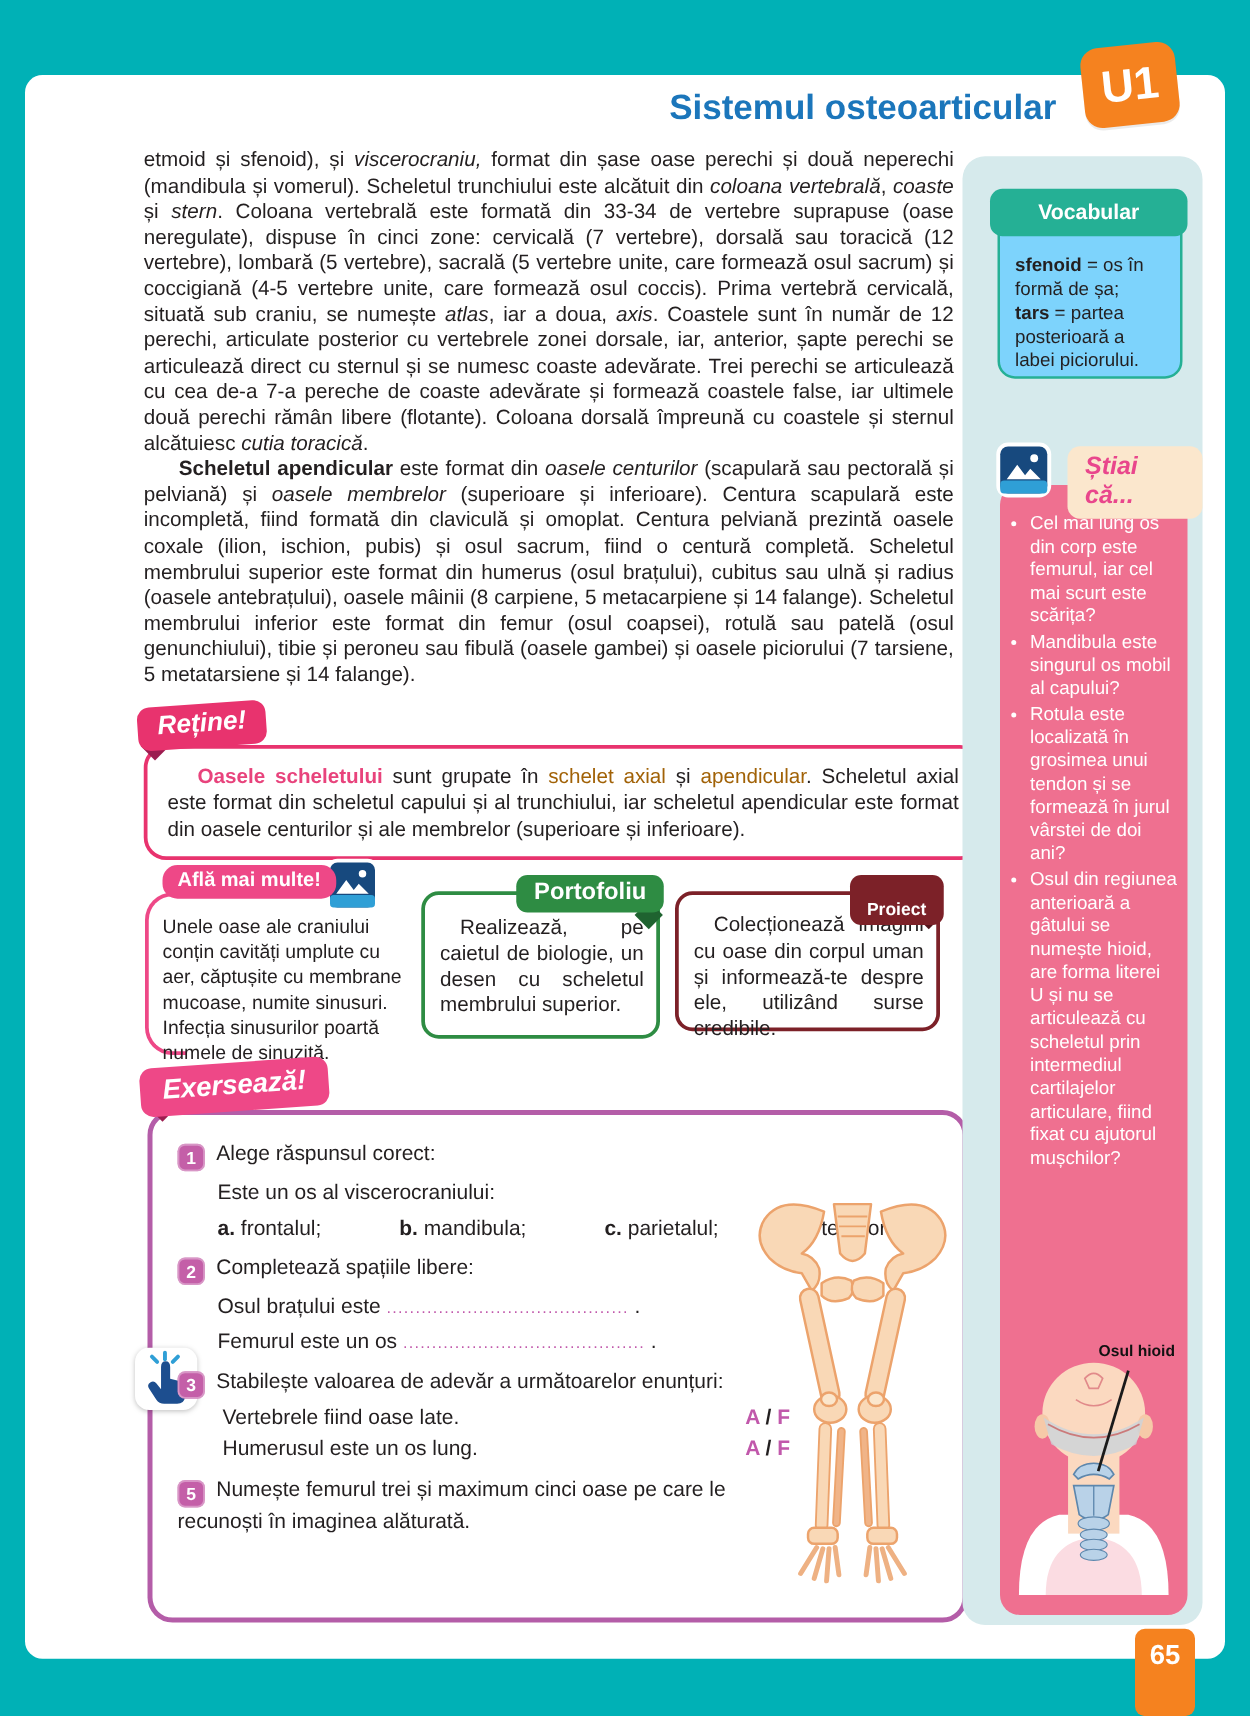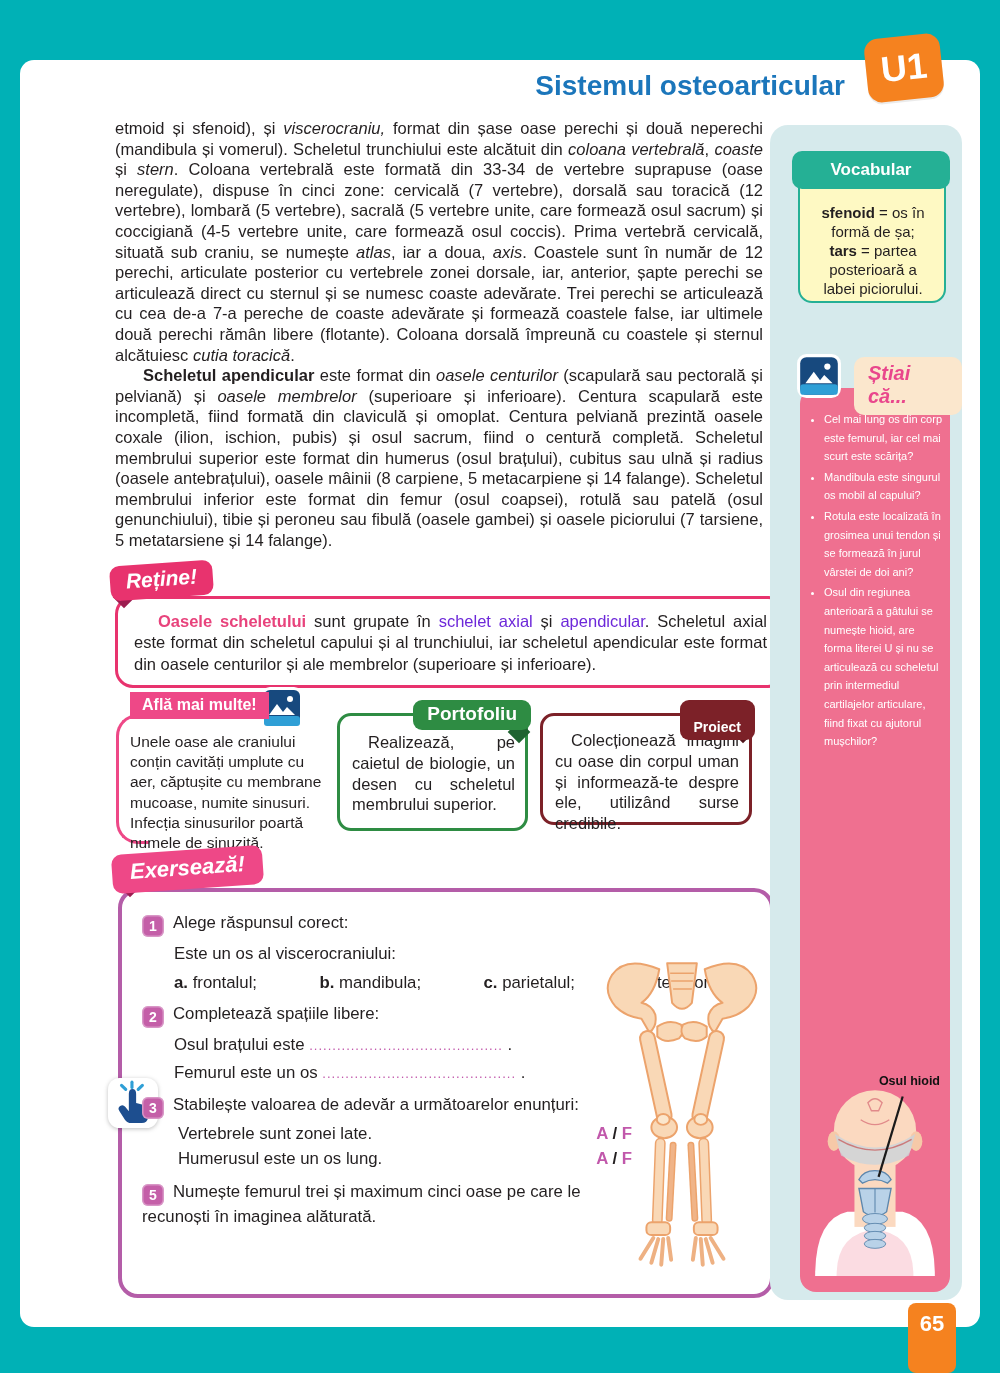--- a/index.html
+++ b/index.html
@@ -10,34 +10,34 @@
   .title{position:absolute;top:10px;right:135px;margin:0;font-size:28px;font-weight:700;color:#1b76bb;}
   .u1{position:absolute;left:846px;top:-24px;width:76px;height:64px;background:#f5821f;border-radius:14px;
       transform:rotate(-6deg);color:#fff;font-weight:800;font-size:36px;text-align:center;line-height:64px;
       box-shadow:0 2px 0 rgba(0,0,0,.08);}
   
   .maintext{position:absolute;left:95px;top:58px;width:648px;font-size:16.5px;line-height:20.6px;color:#231f20;text-align:justify;}
   .maintext p{margin:0;}
   .maintext p.indent{text-indent:28px;}
   .seg-i{font-style:italic;}
   .seg-b{font-weight:700;}
-  .seg-p{color:#6d28d9;}
+  .seg-p{color:#a16207;}
   .seg-bp{color:#e8437c;font-weight:700;}
   
   .tab{position:absolute;display:inline-block;color:#fff;font-weight:700;z-index:3;}
   .fold{position:absolute;width:16px;height:16px;transform:rotate(45deg);z-index:2;}
   
   .retine{position:absolute;left:95px;top:536px;width:633px;border:3px solid #e8336e;border-radius:18px;background:#fff;padding:12px 16px 10px;}
   .retine-tab{left:-8px;top:-36px;background:#e8336e;font-style:italic;font-size:21px;padding:4px 16px 7px;border-radius:10px;transform:rotate(-4deg);}
   .retine-fold{left:-2px;top:-10px;background:#9c1d50;}
   .retine p{margin:0;font-size:16.5px;line-height:21.4px;color:#231f20;text-align:justify;text-indent:24px;}
   
   .afla{position:absolute;left:98px;top:632px;width:218px;height:152px;}
   .afla-bracket{position:absolute;left:-2px;top:22px;bottom:0;width:30px;border:3px solid #ee4887;border-right:none;border-radius:22px 0 0 22px;}
-  .afla-tab{left:12px;top:0;background:#ee4887;font-size:16px;padding:4px 12px 5px;border-radius:0;}
+  .afla-tab{left:12px;top:0;background:#ee4887;font-size:16px;padding:4px 12px 5px;border-radius:12px;}
   .afla-icon{position:absolute;left:142px;top:-6px;width:44px;height:44px;}
   .afla p{position:absolute;left:12px;top:40px;width:196px;margin:0;font-size:15.5px;line-height:20.2px;color:#231f20;}
   
   .porto{position:absolute;left:317px;top:653px;width:185px;height:112px;border:3px solid #2e8c43;border-radius:14px;background:#fff;}
   .porto-tab{right:-6px;top:-16px;background:#2e8c43;font-size:19px;padding:3px 14px 5px;border-radius:9px;}
   .porto-fold{right:-2px;top:8px;background:#1f6330;}
   .porto p{margin:0;padding:16px 10px 6px 12px;font-size:16.5px;line-height:20.8px;color:#231f20;text-align:justify;text-indent:16px;}
   .proiect{position:absolute;left:520px;top:653px;width:206px;height:106px;border:3px solid #7c2128;border-radius:14px;background:#fff;}
   .proiect-tab{right:-6px;top:-16px;background:#7c2128;font-size:14px;padding:19px 14px 5px;border-radius:9px;}
   .proiect-fold{right:-2px;top:8px;background:#51141b;}
@@ -55,28 +55,28 @@
   .dots{color:#c158ab;letter-spacing:1px;font-size:13px;}
   .tf{display:flex;width:454px;margin:4px 0 4px 36px;}
   .tf-label{flex:1;}
   .af{color:#c158ab;font-weight:700;}
   .af-sep{font-weight:700;color:#231f20;}
   .ex-p{margin:12px 0 2px;width:492px;}
   .hand{position:absolute;left:-14px;top:186px;width:50px;height:50px;filter:drop-shadow(0 1px 2px rgba(0,0,0,.25));}
   .legs{position:absolute;right:4px;top:56px;width:168px;height:334px;}
   
   .sidebar{position:absolute;left:750px;top:65px;width:192px;height:1175px;background:#d6eaec;border-radius:18px;}
-  .vocab{position:absolute;left:28px;right:16px;top:48px;height:130px;background:#fef9c3;border:2px solid #25b095;border-radius:14px;padding:28px 10px 6px 12px;box-sizing:border-box;text-align:center;}
+  .vocab{position:absolute;left:28px;right:16px;top:48px;height:130px;background:#7dd3fc;border:2px solid #25b095;border-radius:14px;padding:28px 10px 6px 12px;box-sizing:border-box;}
   .vocab-tab{left:22px;right:12px;top:26px;height:38px;background:#25b095;border-radius:10px;text-align:center;line-height:38px;font-size:17px;}
   .vocab-entry{font-size:15px;line-height:19px;color:#231f20;}
   .stiai{position:absolute;left:30px;right:12px;top:263px;bottom:8px;background:#ef7090;border-radius:16px;}
   .stiai-icon{position:absolute;left:26px;top:228px;width:46px;height:46px;z-index:4;}
   .stiai-tab{left:84px;top:232px;background:#fbe7cd;color:#e9468c;font-style:italic;font-size:20px;padding:5px 14px 7px;border-radius:10px;}
   .stiai-fold{left:168px;top:246px;background:#d9b48e;z-index:2;}
-  .stiai-list{margin:0;padding:22px 8px 0 24px;list-style:disc outside;color:#ffffff;font-size:11px;line-height:18.6px;}
+  .stiai-list{margin:0;padding:22px 8px 0 24px;list-style:disc outside;color:#ffffff;font-size:15px;line-height:18.6px;}
   .stiai-list li{margin-bottom:2px;}
   .fig{position:absolute;left:8px;right:8px;bottom:6px;height:212px;}
   .fig svg{position:absolute;left:0;top:0;width:100%;height:100%;}
   .fig-label{position:absolute;right:2px;top:0;color:#111;font-weight:700;font-size:12.5px;z-index:2;}
   
   .pagenum{position:absolute;left:908px;top:1303px;width:48px;height:70px;background:#f5821f;border-radius:8px;
            color:#fff;font-weight:700;font-size:22px;text-align:center;padding-top:8px;box-sizing:border-box;z-index:5;}
 </style>
 </head>
 <body>
@@ -156,21 +156,21 @@
 
         <div>
           <p class="ex-head"><span class="num">2</span><span>Completează spațiile libere:</span></p>
           <p class="ex-sub"><span>Osul brațului este </span><span class="dots">..........................................</span><span> .</span></p>
           <p class="ex-sub"><span>Femurul este un os </span><span class="dots">..........................................</span><span> .</span></p>
         </div>
 
         <div>
           <p class="ex-head"><span class="num">3</span><span>Stabilește valoarea de adevăr a următoarelor enunțuri:</span></p>
           <div class="tf">
-            <span class="tf-label">Vertebrele sunt zonei late.</span>
+            <span class="tf-label">Vertebrele fiind oase late.</span>
             <span><span class="af">A</span><span class="af-sep"> / </span><span class="af">F</span></span>
           </div>
           <div class="tf">
             <span class="tf-label">Humerusul este un os lung.</span>
             <span><span class="af">A</span><span class="af-sep"> / </span><span class="af">F</span></span>
           </div>
         </div>
 
 
         <p class="ex-p"><span class="num">5</span><span>Numește femurul trei și maximum cinci oase pe care le recunoști în imaginea alăturată.</span></p>

